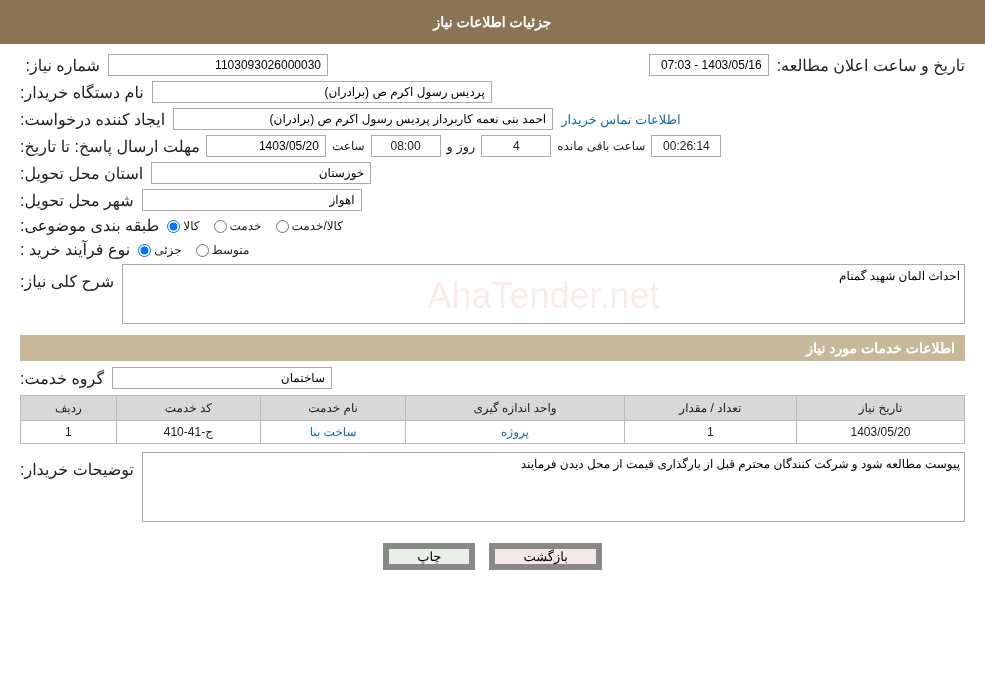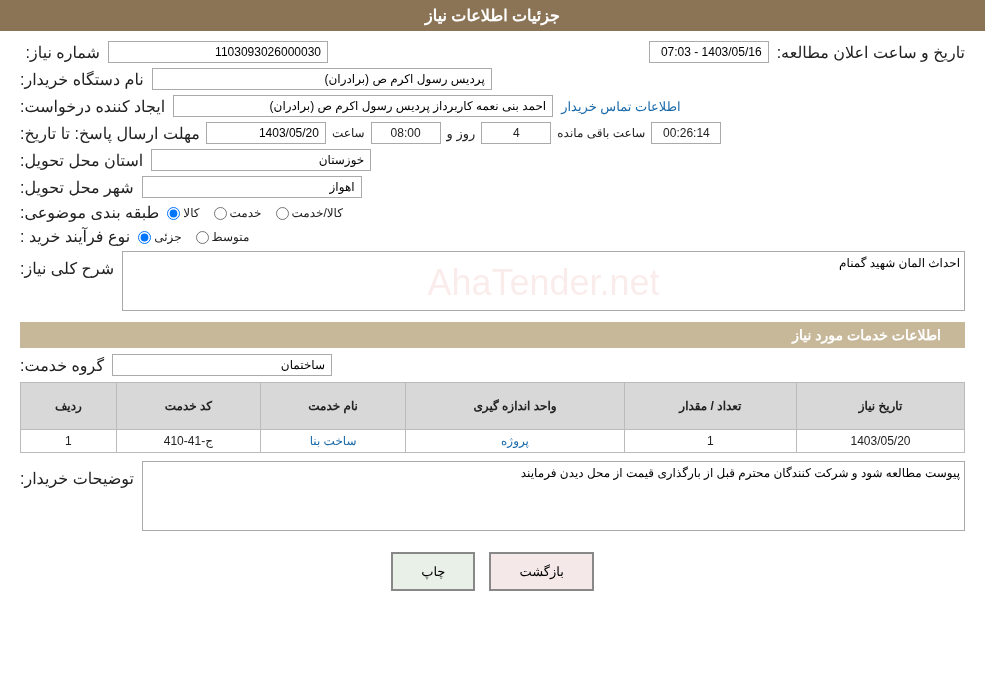--- a/index.html
+++ b/index.html
@@ -13,31 +13,31 @@
     .page-wrapper {
       max-width: 985px;
       margin: 0 auto;
       background: #fff;
       min-height: 691px;
     }
     .header-bar {
       background: #8B7355;
       color: #fff;
       text-align: center;
-      padding: 6px 0;
-      font-size: 16px;
+      padding: 14px 0;
+      font-size: 14px;
       font-weight: bold;
     }
     .content {
       padding: 10px 20px;
     }
     .section-title {
       background: #c8b89a;
       color: #fff;
-      padding: 5px 24px;
+      padding: 5px 10px;
       font-size: 14px;
       font-weight: bold;
       margin: 8px 0 6px 0;
       text-align: right;
     }
     .form-row {
       display: flex;
       align-items: center;
       margin-bottom: 5px;
       gap: 8px;
@@ -116,23 +116,23 @@
     }
     .services-table {
       width: 100%;
       border-collapse: collapse;
       margin-top: 6px;
       font-size: 12px;
     }
     .services-table th {
       background: #d8d8d8;
       border: 1px solid #bbb;
-      padding: 16px 8px;
+      padding: 5px 8px;
       text-align: center;
-      font-weight: bold;
+      font-weight: normal;
     }
     .services-table td {
       border: 1px solid #bbb;
       padding: 4px 8px;
       text-align: center;
     }
     .services-table td.link-blue {
       color: #1a6aaa;
     }
     .group-row {
@@ -142,24 +142,24 @@
       gap: 8px;
       margin-bottom: 5px;
     }
     .button-row {
       display: flex;
       justify-content: center;
       gap: 14px;
       margin: 18px 0 10px 0;
     }
     .btn {
-      padding: 10px 28px;
+      padding: 0 28px;
       font-size: 13px;
       font-family: Tahoma, Arial, sans-serif;
-      border: 2px solid #000000;
+      border: 6px solid #000000;
       cursor: pointer;
       background: #f5f5f5;
     }
     .btn-print {
       background: #e8f0e8;
       border-color: #888;
     }
     .btn-back {
       background: #f5e8e8;
       border-color: #888;

